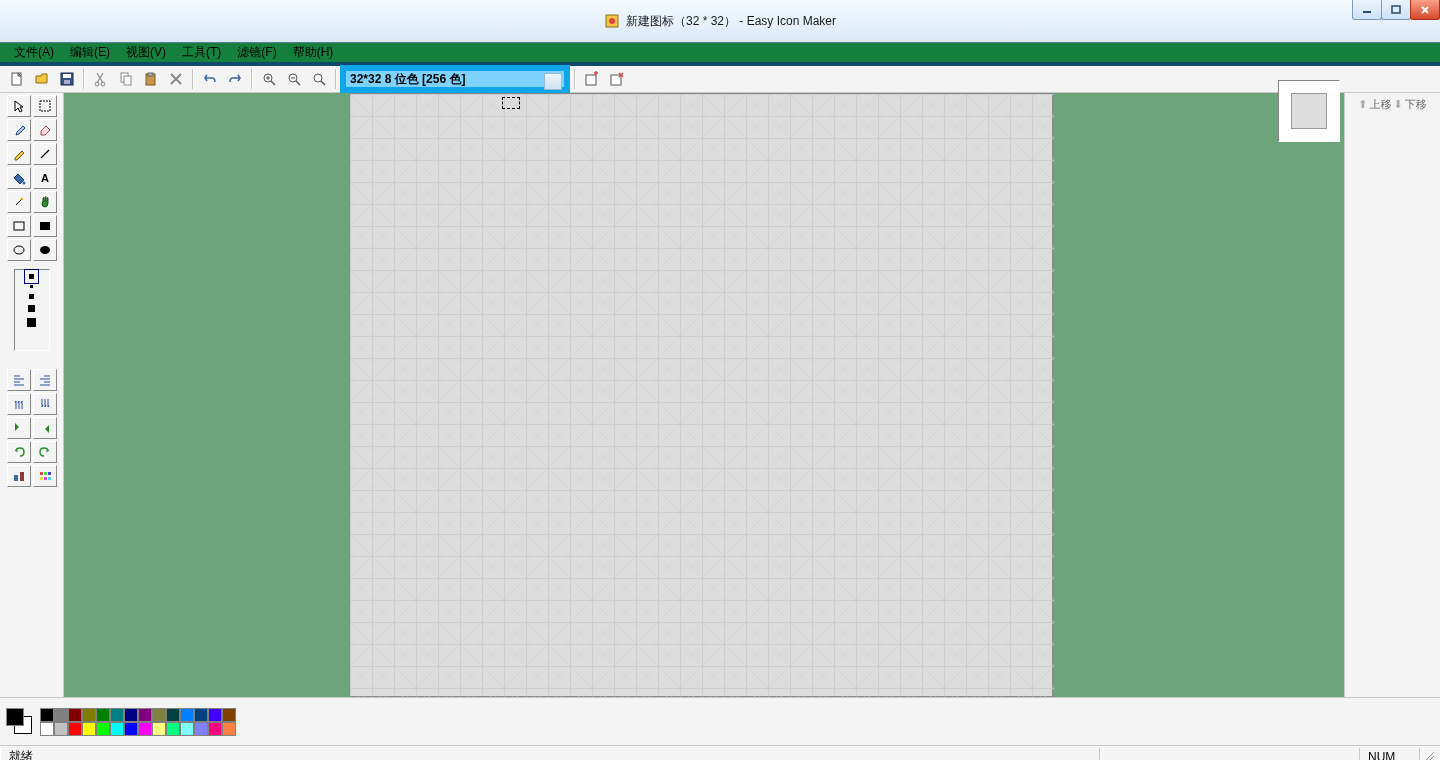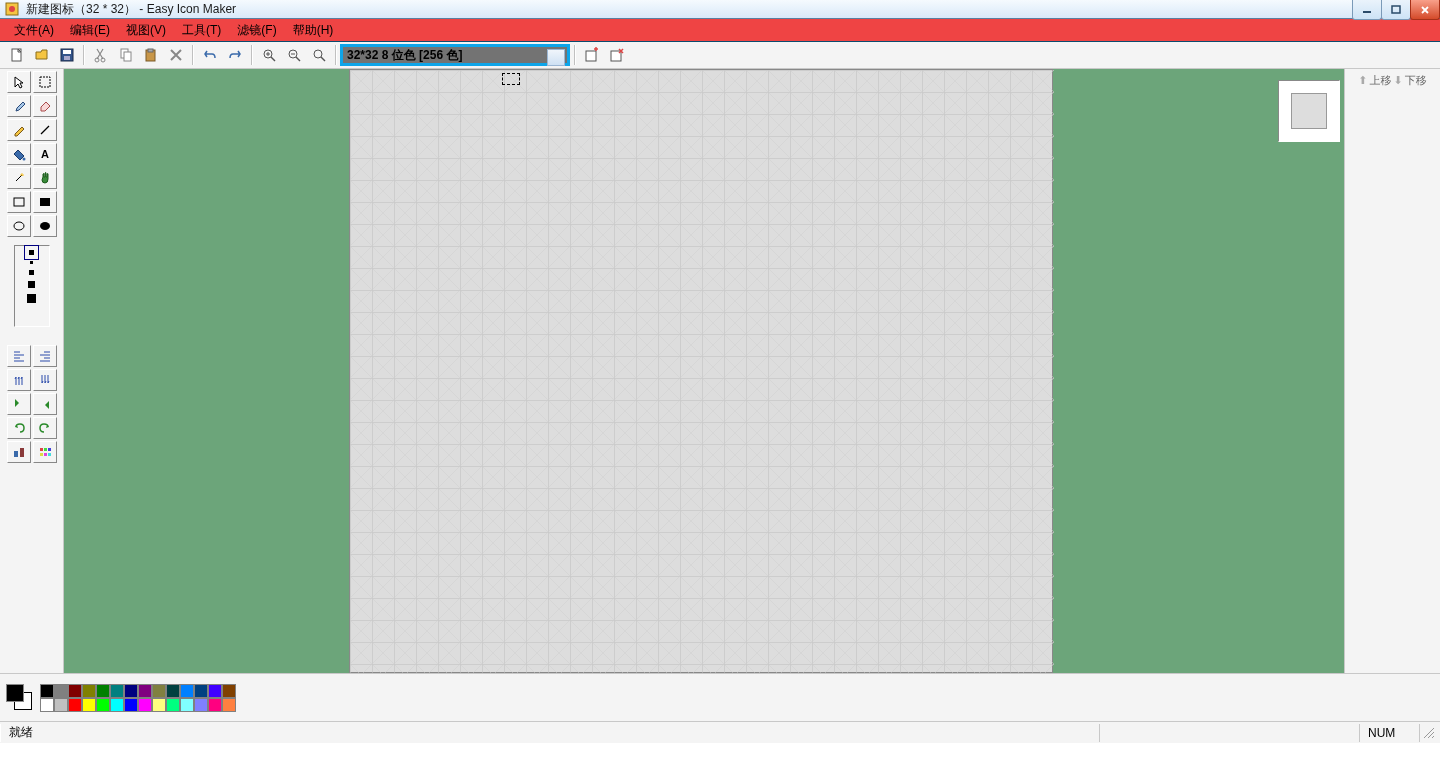--- a/index.html
+++ b/index.html
@@ -1,28 +1,28 @@
 <!DOCTYPE html>
 <html><head>
 <meta charset="utf-8">
 <style>
   html,body{margin:0;padding:0;width:1440px;height:760px;font-family:"Microsoft YaHei","Segoe UI",Tahoma,sans-serif;font-size:12px;background:#fff;overflow:hidden;color:#000;}
   *{box-sizing:border-box;}
-  .titlebar{height:19px;background:linear-gradient(#f5fafe,#d9e9f9);border-bottom:1px solid #5a7fa0;display:flex;align-items:center;padding:0 4px;position:relative;}
+  .titlebar{height:43px;background:linear-gradient(#f5fafe,#d9e9f9);border-bottom:1px solid #5a7fa0;display:flex;align-items:center;padding:0 4px;position:relative;justify-content:center;}
   .titlebar .app-icon{width:16px;height:16px;margin-right:6px;}
   .titlebar .title-text{font-size:12px;color:#1a1a1a;}
   .win-controls{position:absolute;right:0;top:0;display:flex;height:20px;}
   .win-btn{width:30px;height:20px;border:1px solid #7a9ab8;border-top:none;margin-left:-1px;display:flex;align-items:center;justify-content:center;background:linear-gradient(#eaf3fb,#cde3f6);border-radius:0 0 3px 3px;}
   .win-btn.close{background:linear-gradient(#f8a08a,#d44a2a);border-color:#a63018;}
-  .menubar{height:23px;background:#ef4444;display:flex;align-items:center;padding:0 6px;border-bottom:1px solid #0c4a6e;}
+  .menubar{height:23px;background:#15803d;display:flex;align-items:center;padding:0 6px;border-bottom:4px solid #0c4a6e;}
   .menu-item{padding:2px 8px;cursor:default;}
   .toolbar{height:27px;background:#f4f4f4;display:flex;align-items:center;padding:0 4px;border-bottom:1px solid #c8c8c8;}
   .tb-btn{width:23px;height:22px;display:flex;align-items:center;justify-content:center;margin:0 1px;}
   .tb-sep{width:1px;height:20px;background:#c0c0c0;margin:0 4px;box-shadow:1px 0 #fff;}
-  .size-select{width:230px;height:21px;border:3px solid #0ea5e9;background:#737373;display:flex;align-items:center;padding:8px 4px;font-size:12px;font-weight:bold;position:relative;}
+  .size-select{width:230px;height:21px;border:6px solid #0ea5e9;background:#7dd3fc;display:flex;align-items:center;padding:8px 4px;font-size:12px;font-weight:bold;position:relative;}
   .size-select::after{content:"";position:absolute;right:2px;top:2px;width:16px;height:15px;background:linear-gradient(#f0f5fb,#cfe1f3);border:1px solid #9bb6d3;}
   .size-select .arrow{position:absolute;right:7px;top:8px;width:0;height:0;border-left:4px solid transparent;border-right:4px solid transparent;border-top:4px solid #3a3a3a;}
   .workspace{display:flex;height:604px;}
   .left-tools{width:64px;background:#f4f4f4;border-right:1px solid #c8c8c8;padding:2px;display:flex;flex-direction:column;align-items:center;}
   .tool-grid{display:grid;grid-template-columns:24px 24px;gap:2px;margin-bottom:4px;}
   .tool-cell{width:24px;height:22px;border:1px solid #f4f4f4;display:flex;align-items:center;justify-content:center;background:#f4f4f4;}
   .tool-cell.raised{border:1px solid;border-color:#fff #888 #888 #fff;}
   .brush-panel{width:36px;height:82px;border:1px solid;border-color:#888 #fff #fff #888;background:#f4f4f4;margin-top:4px;display:flex;flex-direction:column;align-items:center;padding-top:4px;gap:6px;}
   .brush-dot{background:#000;}
   .trans-grid{display:grid;grid-template-columns:24px 24px;gap:2px;margin-bottom:2px;}

